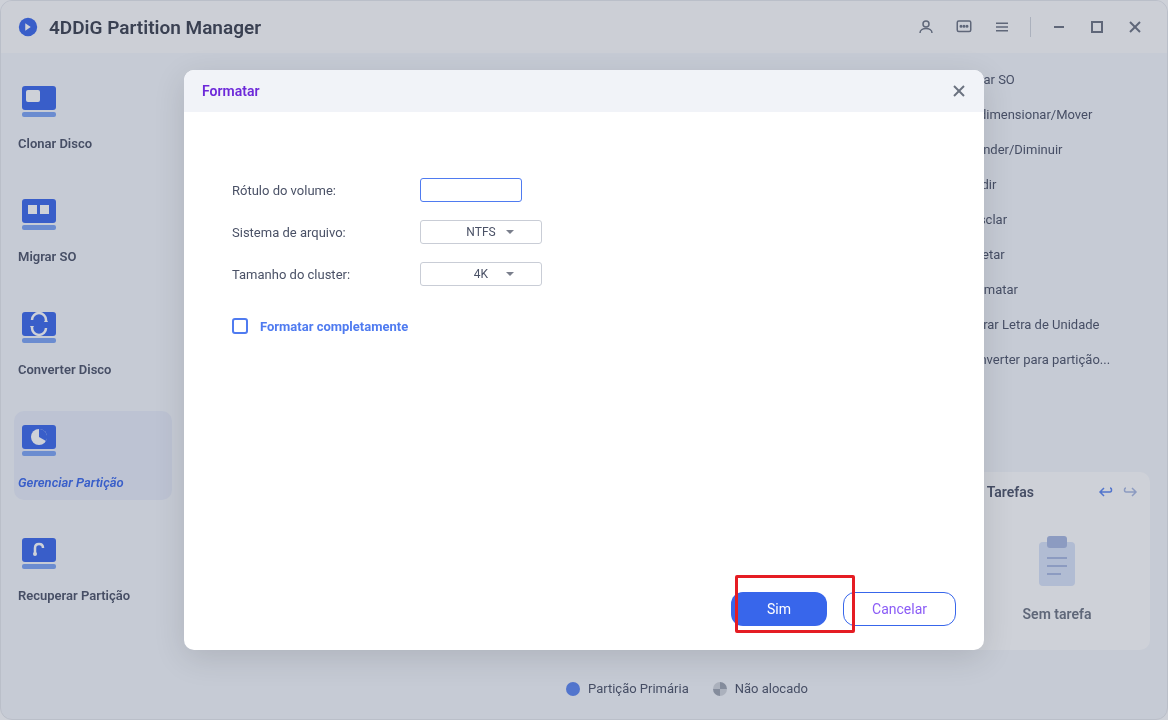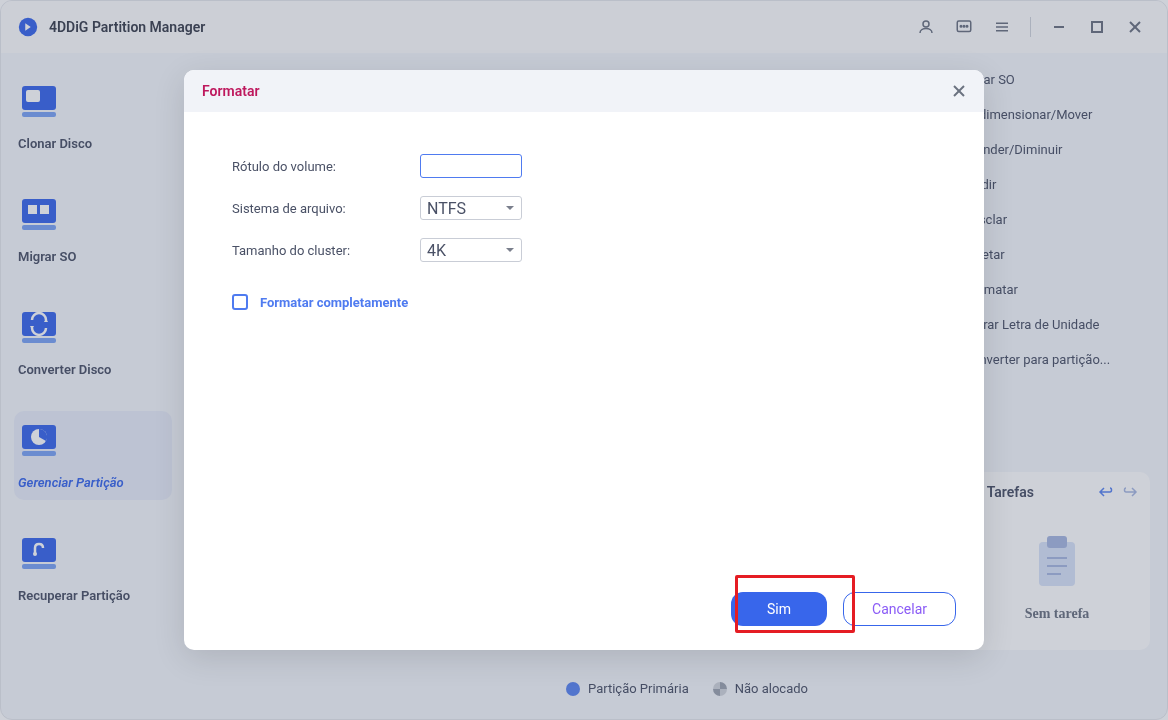--- a/index.html
+++ b/index.html
@@ -35,21 +35,21 @@
       align-items: center;
       gap: 10px;
     }
     
     .app-logo {
       width: 22px;
       height: 22px;
     }
     
     .app-title {
-      font-size: 14px;
+      font-size: 19px;
       font-weight: 600;
       color: #3a3f4d;
       text-align: right;
     }
     
     .titlebar-right {
       display: flex;
       align-items: center;
       gap: 6px;
     }
@@ -183,21 +183,20 @@
     
     .tasks-empty-icon {
       width: 64px;
       height: 64px;
     }
     
     .tasks-empty-text {
       font-size: 14px;
       font-weight: 600;
       color: #6b7280;
-      font-family: Liberation Serif, serif;
     }
     
     .footer-legend {
       position: absolute;
       bottom: 24px;
       left: 380px;
       display: flex;
       gap: 24px;
       align-items: center;
     }
@@ -247,32 +246,33 @@
       background: #f1f3f8;
       display: flex;
       align-items: center;
       justify-content: space-between;
       padding: 0 18px;
     }
     
     .modal-title {
       font-size: 14px;
       font-weight: 600;
-      color: #be185d;
+      color: #6d28d9;
     }
     
     .modal-close {
       color: #6b7280;
       cursor: pointer;
       font-size: 18px;
     }
     
     .modal-body {
       flex: 1;
       padding: 42px 48px;
+      margin-top: 24px;
     }
     
     .form-row {
       display: flex;
       align-items: center;
       margin-bottom: 18px;
     }
     
     .form-label {
       width: 188px;
@@ -283,30 +283,31 @@
     .form-input {
       width: 102px;
       height: 24px;
       border: 1px solid #4f7bf0;
       border-radius: 3px;
       padding: 0 6px;
       font-size: 12px;
     }
     
     .form-select {
-      width: 102px;
+      width: 122px;
       height: 24px;
       border: 1px solid #c9cdd6;
       border-radius: 3px;
       padding: 0 6px;
-      font-size: 16px;
+      font-size: 12px;
       background: #ffffff;
       color: #4a5166;
       appearance: none;
       position: relative;
+      text-align: center;
     }
     
     .form-select-wrap {
       position: relative;
       width: 102px;
     }
     
     .form-select-wrap::after {
       content: '';
       position: absolute;

